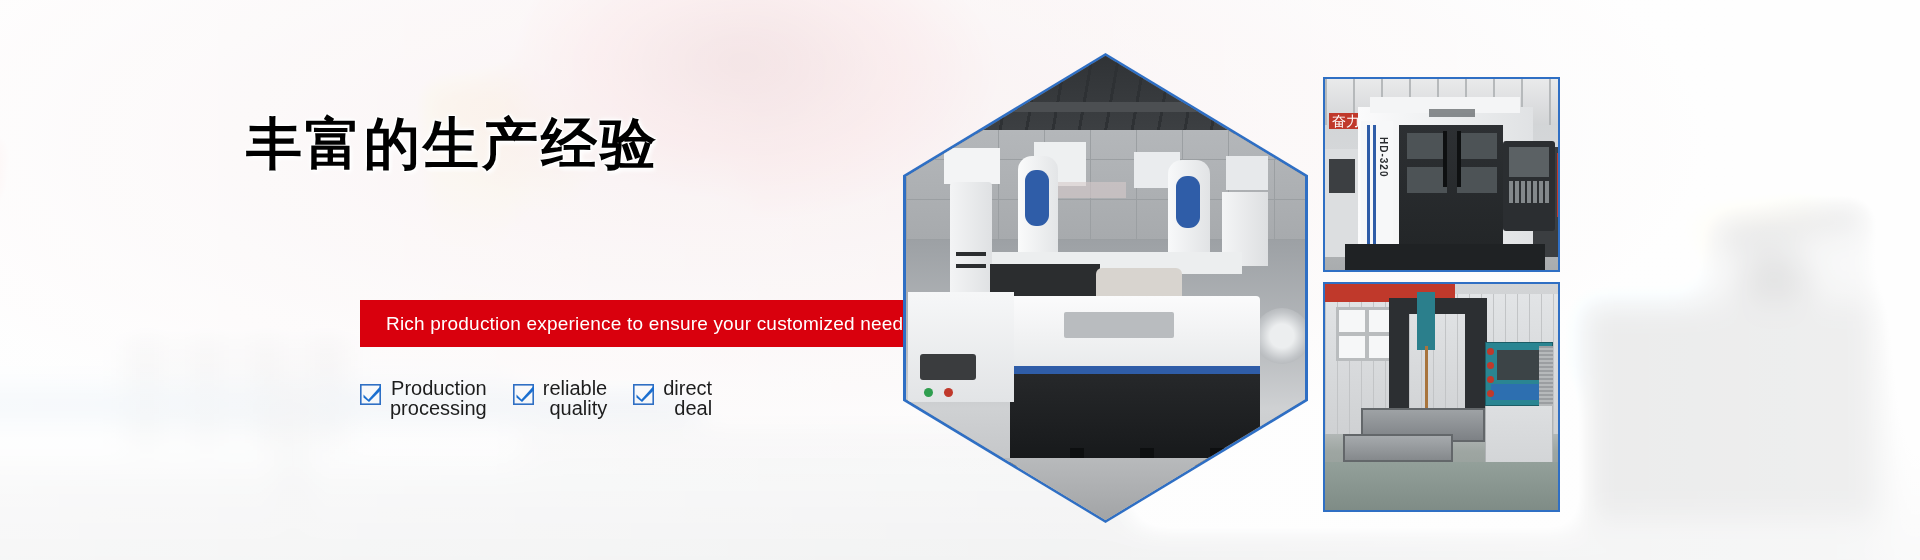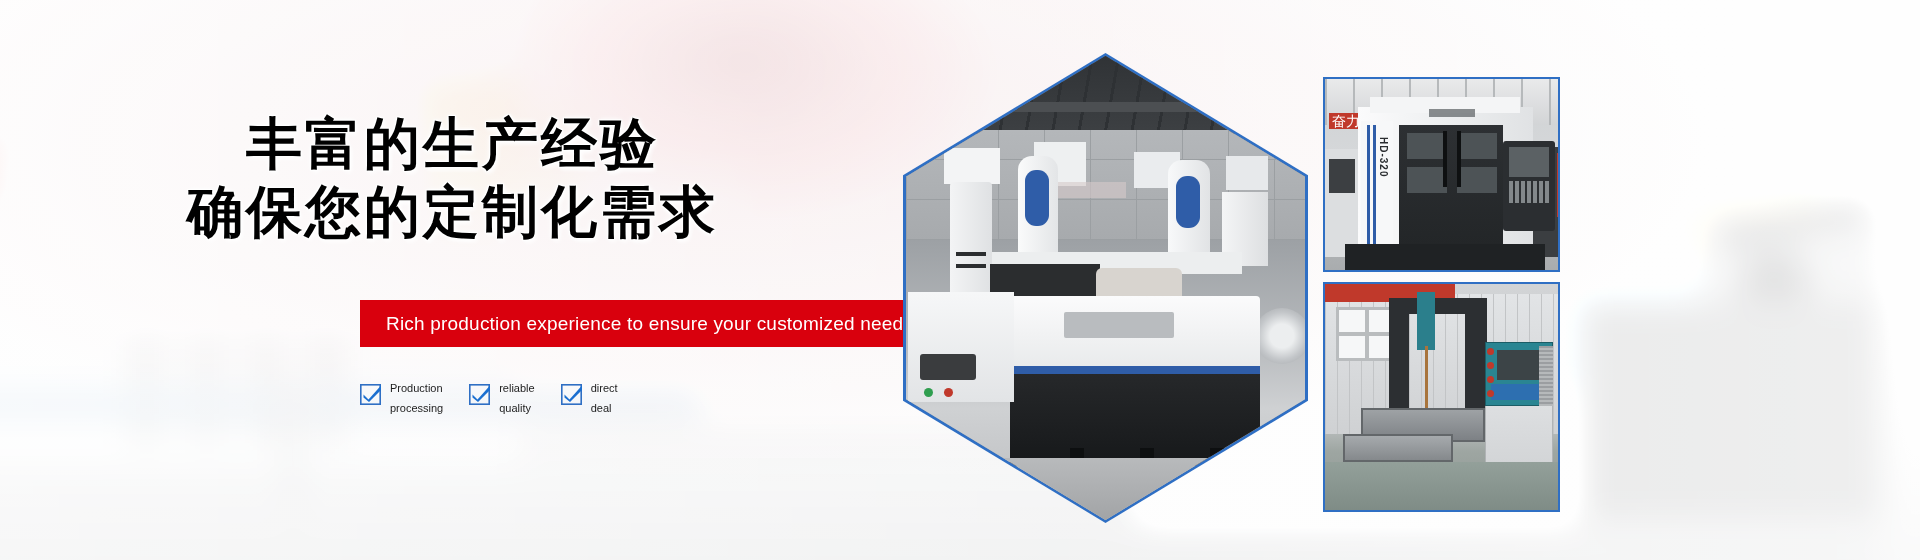--- a/index.html
+++ b/index.html
@@ -111,22 +111,22 @@
     position:absolute; left:360px; top:375px; width:548px;
     display:flex; align-items:flex-start;
   }
   .feature{ display:flex; align-items:flex-start; margin-right:26px; }
   .chk{
     width:21px; height:21px; flex:0 0 21px; margin-top:9px; margin-right:9px;
     position:relative;
   }
   .chk svg{ display:block; overflow:visible; }
   .feature-label{
-    font-size:11px; line-height:20px; color:#1d1d1d;
-    text-align:left; white-space:pre-line; padding-top:3px;
+    font-size:20px; line-height:20px; color:#1d1d1d;
+    text-align:right; white-space:pre-line; padding-top:3px;
   }
 
   
   #hex-wrap{
     position:absolute; left:903px; top:53px; width:405px; height:470px;
   }
   .hex-shape{
     position:absolute; inset:0;
     -webkit-clip-path:polygon(50% 0%,100% 26%,100% 74%,50% 100%,0% 74%,0% 26%);
     clip-path:polygon(50% 0%,100% 26%,100% 74%,50% 100%,0% 74%,0% 26%);
@@ -272,21 +272,20 @@
     <div class="bgp bg-hub"></div>
     <div class="bgp bg-dark1"></div>
   </div>
 </div>
 <div id="bg-haze"></div>
 
 <div id="content">
 
   <div id="headline">
     <div class="h-line">丰富的生产经验</div>
-    <div class="h-line">确保您的定制化需求</div>
   </div>
 
   <div id="red-banner">
     <span id="red-banner-text">Rich production experience to ensure your customized needs</span>
   </div>
 
   <div id="features">
 
     <div class="feature">
       <span class="chk">

